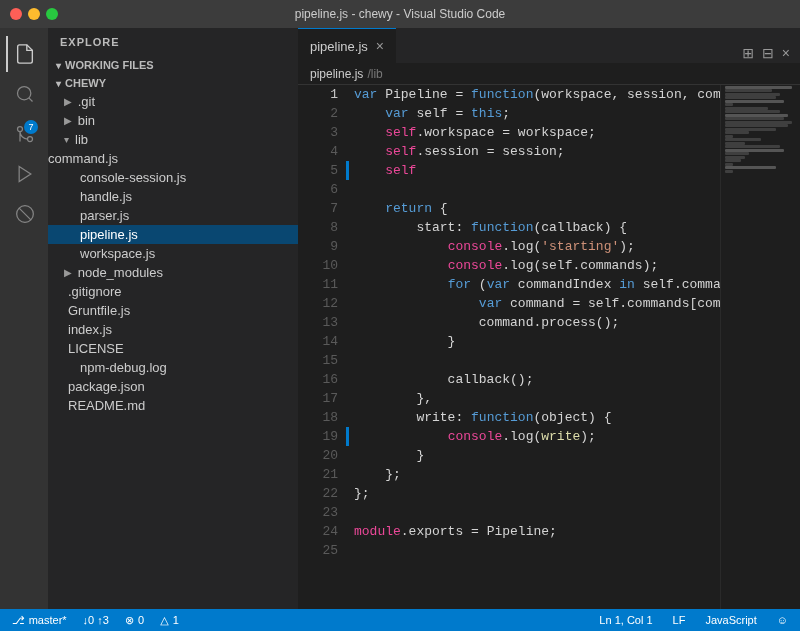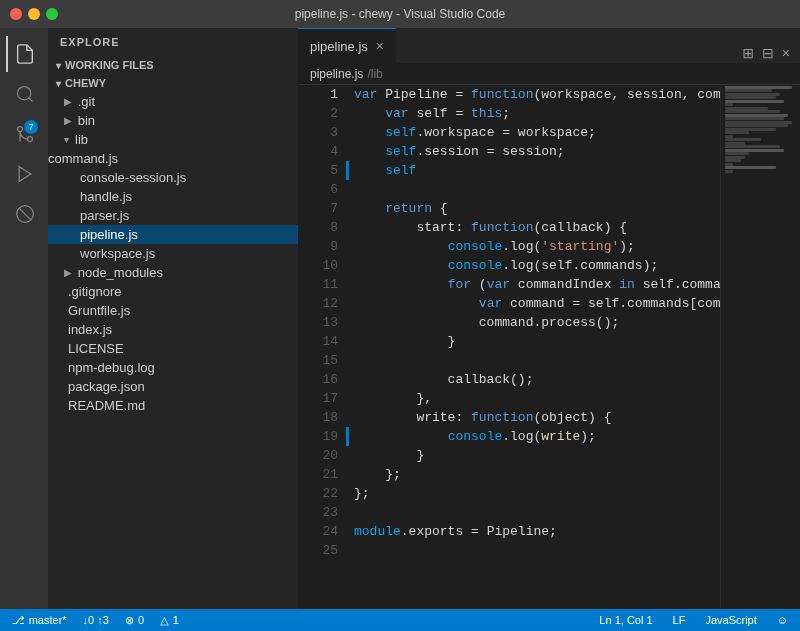--- a/index.html
+++ b/index.html
@@ -259,21 +259,21 @@
       top: 0;
       bottom: 0;
       width: 3px;
       background: #007acc;
     }
 
     
     .kw { color: #569cd6; }      
     .fn { color: #dcdcaa; }      
     .str { color: #ce9178; }     
-    .var { color: #0ea5e9; }    
+    .var { color: #ec4899; }    
     .plain { color: #d4d4d4; }
 
     
     .status-bar {
       height: 22px;
       background: #007acc;
       display: flex;
       align-items: center;
       padding: 0 8px;
       color: white;
@@ -422,21 +422,21 @@
         </div>
         <div class="tree-item" style="padding-left: 20px;">
           <span>Gruntfile.js</span>
         </div>
         <div class="tree-item" style="padding-left: 20px;">
           <span>index.js</span>
         </div>
         <div class="tree-item" style="padding-left: 20px;">
           <span>LICENSE</span>
         </div>
-        <div class="tree-item" style="padding-left: 20px;">
+        <div class="tree-item" style="padding-left: 32px;">
           <span>npm-debug.log</span>
         </div>
         <div class="tree-item" style="padding-left: 20px;">
           <span>package.json</span>
         </div>
         <div class="tree-item" style="padding-left: 20px;">
           <span>README.md</span>
         </div>
       </div>
     </div>

